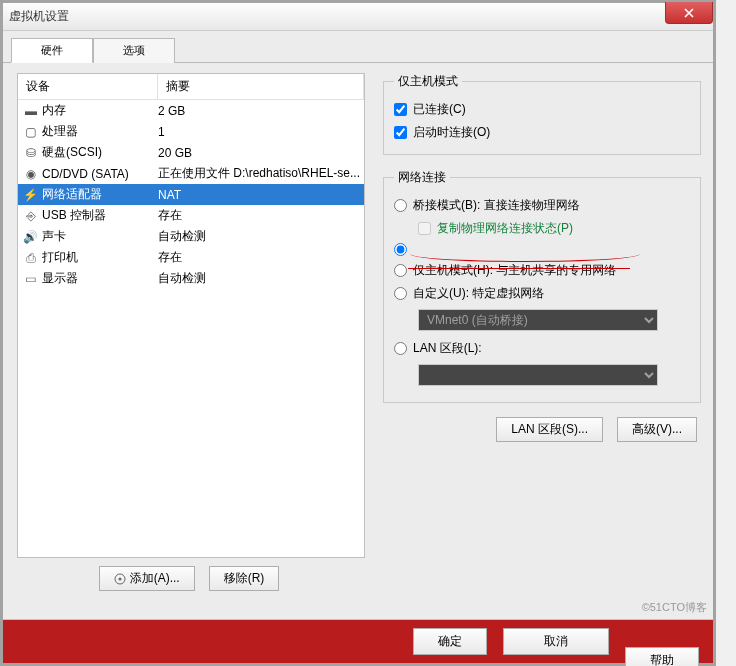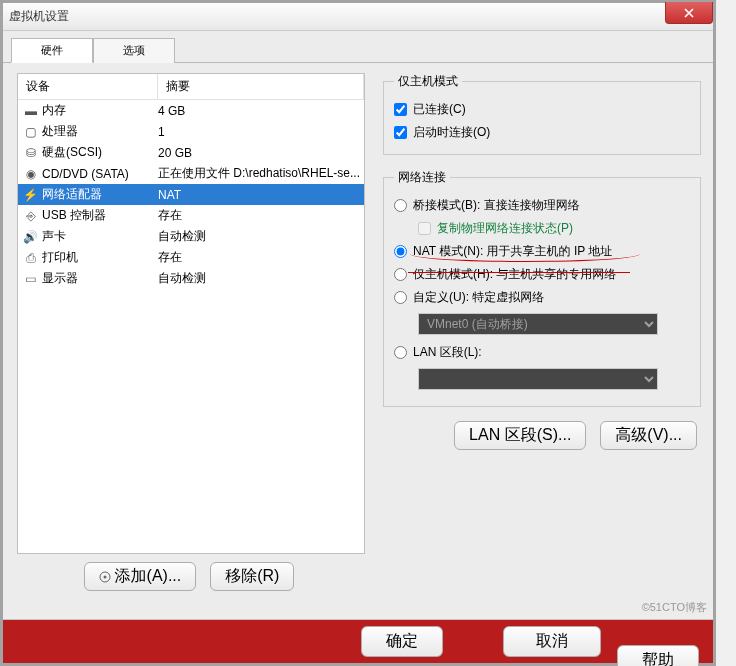--- a/index.html
+++ b/index.html
@@ -19,21 +19,21 @@
 .list-header div { padding: 4px 8px; border-right: 1px solid #e0e0e0; }
 .col-device { width: 140px; }
 .col-summary { flex: 1; }
 .list-row { display: flex; align-items: center; padding: 2px 4px; cursor: default; }
 .list-row .icon { width: 18px; display: flex; justify-content: center; color: #555; }
 .list-row .dname { width: 118px; padding-left: 2px; }
 .list-row .dsum { flex: 1; white-space: nowrap; overflow: hidden; }
 .list-row.selected { background: #2b7cd3; color: #fff; }
 .list-row.selected .icon { color: #fff; }
 .left-buttons { display: flex; justify-content: flex-end; gap: 14px; padding: 8px 4px 0 0; }
-.btn { border: 1px solid #adadad; background: linear-gradient(to bottom, #fdfdfd, #e9e9e9); padding: 3px 14px; font-size: 16px; cursor: pointer; border-radius: 6px; display: inline-flex; align-items: center; gap: 4px; }
+.btn { border: 1px solid #adadad; background: linear-gradient(to bottom, #fdfdfd, #e9e9e9); padding: 3px 14px; font-size: 12px; cursor: pointer; border-radius: 0; display: inline-flex; align-items: center; gap: 4px; }
 .btn:disabled, .btn.disabled { color: #9a9a9a; }
 .right-panel { flex: 1; display: flex; flex-direction: column; gap: 14px; }
 fieldset { border: 1px solid #c9c9c9; padding: 8px 10px 10px 10px; }
 legend { font-size: 12px; padding: 0 4px; }
 .chk-row, .radio-row { display: flex; align-items: center; gap: 6px; padding: 3px 0; font-size: 12px; }
 .sub-chk { margin-left: 24px; }
 .select-row { margin: 4px 0 6px 24px; width: 240px; }
 select { width: 100%; padding: 2px 4px; font-size: 12px; border: 1px solid #bbb; background: #000000; }
 .right-buttons { display: flex; justify-content: flex-end; gap: 14px; padding: 0 4px; }
 .strike { position: absolute; border-top: 1px solid #c00; }
@@ -65,21 +65,21 @@
     <div class="left-panel">
       <div class="device-list">
         <div class="list-header">
           <div class="col-device">设备</div>
           <div class="col-summary">摘要</div>
         </div>
         <div id="device-rows">
             <div class="list-row">
               <span class="icon">▬</span>
               <span class="dname">内存</span>
-              <span class="dsum">4 GB</span>
+              <span class="dsum">2 GB</span>
             </div>
             <div class="list-row">
               <span class="icon">▢</span>
               <span class="dname">处理器</span>
               <span class="dsum">1</span>
             </div>
             <div class="list-row">
               <span class="icon">⛁</span>
               <span class="dname">硬盘(SCSI)</span>
               <span class="dsum">20 GB</span>
@@ -146,21 +146,20 @@
         <label class="radio-row">
           <input type="radio" name="net" style="">
           <span>桥接模式(B): 直接连接物理网络</span>
         </label>
         <label class="chk-row sub-chk">
           <input type="checkbox" disabled="" style="">
           <span style="color:#15803d;">复制物理网络连接状态(P)</span>
         </label>
         <label class="radio-row" style="position:relative;">
           <input type="radio" name="net" checked="" style="">
-          <span>NAT 模式(N): 用于共享主机的 IP 地址</span>
           <span class="nat-underline" style="left:16px; top:14px;"></span>
         </label>
         <label class="radio-row" style="position:relative;">
           <input type="radio" name="net" style="">
           <span>仅主机模式(H): 与主机共享的专用网络</span>
           <span class="strike" style="left:14px; top:9px; width:222px;"></span>
         </label>
         <label class="radio-row">
           <input type="radio" name="net" style="">
           <span>自定义(U): 特定虚拟网络</span>
@@ -181,18 +180,18 @@
 
       <div class="right-buttons">
         <button class="btn">LAN 区段(S)...</button>
         <button class="btn">高级(V)...</button>
       </div>
     </div>
   </div>
 
   <div class="bottom-bar">
     <button class="btn" style="padding:4px 24px;">确定</button>
-    <button class="btn" style="padding:4px 32px;margin-left:44px;">取消</button>
+    <button class="btn" style="padding:4px 40px;">取消</button>
     <button class="btn" style="padding:4px 24px;margin-top:38px;">帮助</button>
   </div>
 
   <div class="watermark">©51CTO博客</div>
 </div>
 
 </body></html>

